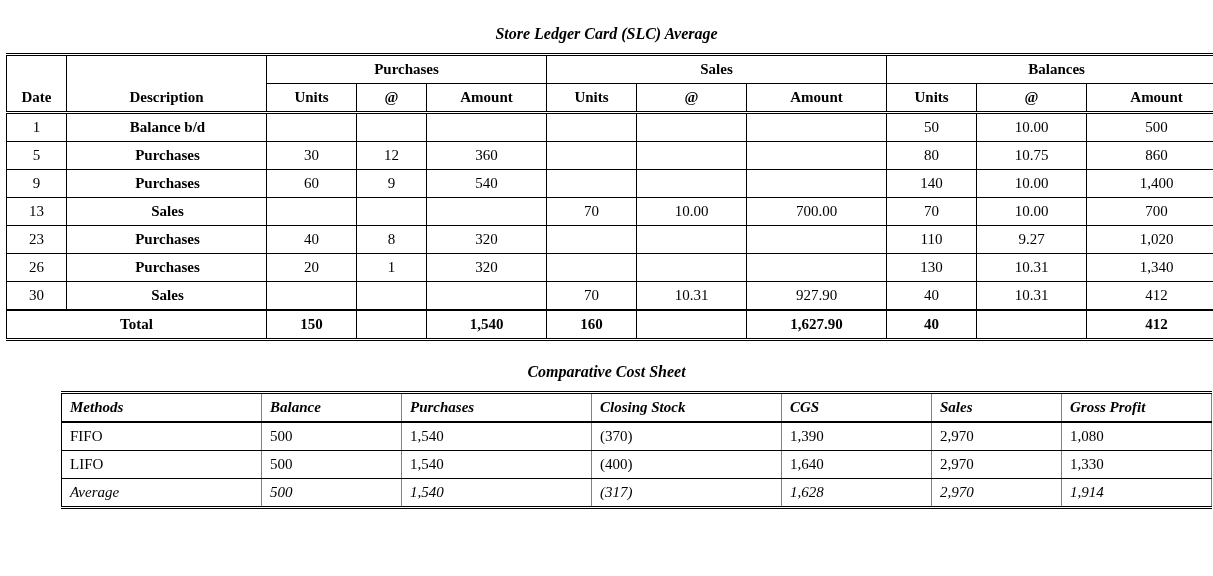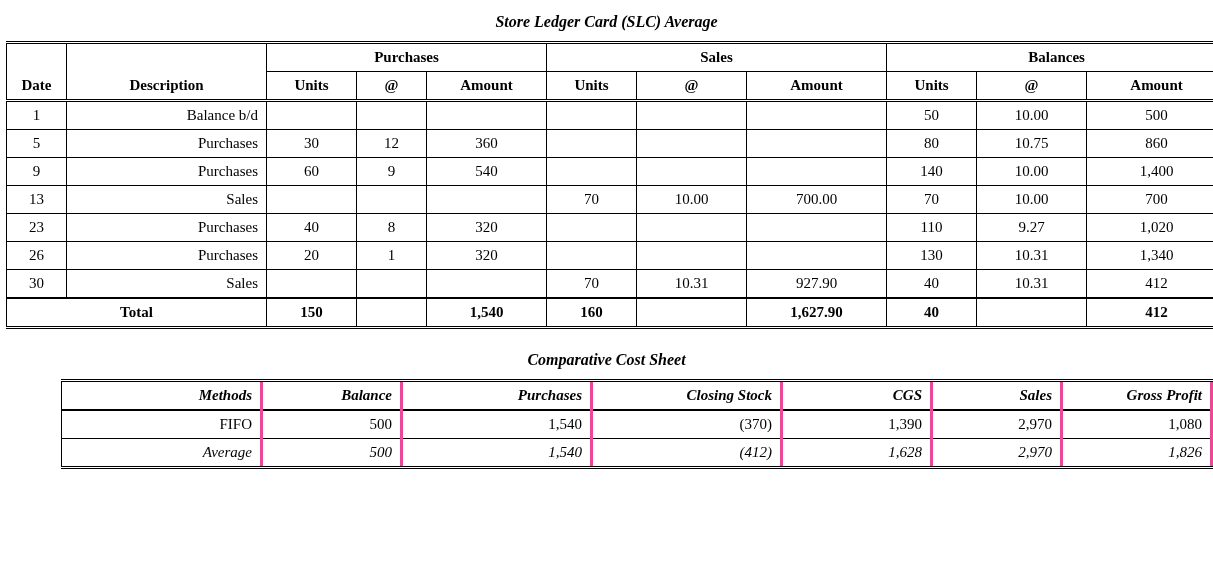--- a/index.html
+++ b/index.html
@@ -10,21 +10,21 @@
     margin: 0;
     padding: 8px 6px 20px 6px;
     width: 1213px;
     box-sizing: border-box;
   }
   .title {
     text-align: center;
     font-weight: bold;
     font-style: italic;
     font-size: 16px;
-    margin: 5px 0 10px 0;
+    margin: 17px 0 10px 0;
   }
   table {
     border-collapse: collapse;
     width: 100%;
     table-layout: fixed;
   }
   th, td {
     padding: 5px 8px;
     vertical-align: middle;
     font-size: 15px;
@@ -33,22 +33,23 @@
   .slc {
     margin-bottom: 22px;
   }
   .slc th, .slc td {
     text-align: center;
     border-left: 1px solid #000;
     border-right: 1px solid #000;
     border-bottom: 1px solid #000;
   }
   .slc .desc-cell {
-    text-align: right;
+    text-align: center;
     padding-left: 10px;
+    font-weight: bold;
   }
   .slc thead tr.hdr1 th {
     border-top: 3px double #000;
     border-bottom: 1px solid #000;
     font-weight: bold;
   }
   .slc thead tr.hdr1 th.nolabel {
     border-bottom: none;
   }
   .slc thead tr.hdr2 th {
@@ -62,23 +63,23 @@
     margin-top: 8px;
   }
   .slc tbody tr.total td.total-label {
     text-align: center;
   }
   
   .comp-wrap {
     margin: 0 40px 0 55px;
   }
   .comp th, .comp td {
-    text-align: right;
+    text-align: left;
     border-left: 1px solid #000;
-    border-right: 3px solid #ec4899;
+    border-right: 1px solid #ec4899;
     border-bottom: 1px solid #000;
   }
   .comp thead th {
     border-top: 3px double #000;
     border-bottom: 2px solid #000;
     font-weight: bold;
     font-style: italic;
   }
   .comp tbody tr:last-child td {
     border-bottom: 3px double #000;
@@ -261,23 +262,32 @@
         <tr>
           <td>FIFO</td>
           <td>500</td>
           <td>1,540</td>
           <td>(370)</td>
           <td>1,390</td>
           <td>2,970</td>
           <td>1,080</td>
         </tr>
         <tr>
+          <td>LIFO</td>
+          <td>500</td>
+          <td>1,540</td>
+          <td>(400)</td>
+          <td>1,640</td>
+          <td>2,970</td>
+          <td>1,330</td>
+        </tr>
+        <tr>
           <td>Average</td>
           <td>500</td>
           <td>1,540</td>
-          <td>(412)</td>
+          <td>(317)</td>
           <td>1,628</td>
           <td>2,970</td>
-          <td>1,826</td>
+          <td>1,914</td>
         </tr>
       </tbody>
 </table>
 </div>
 
 </body></html>

